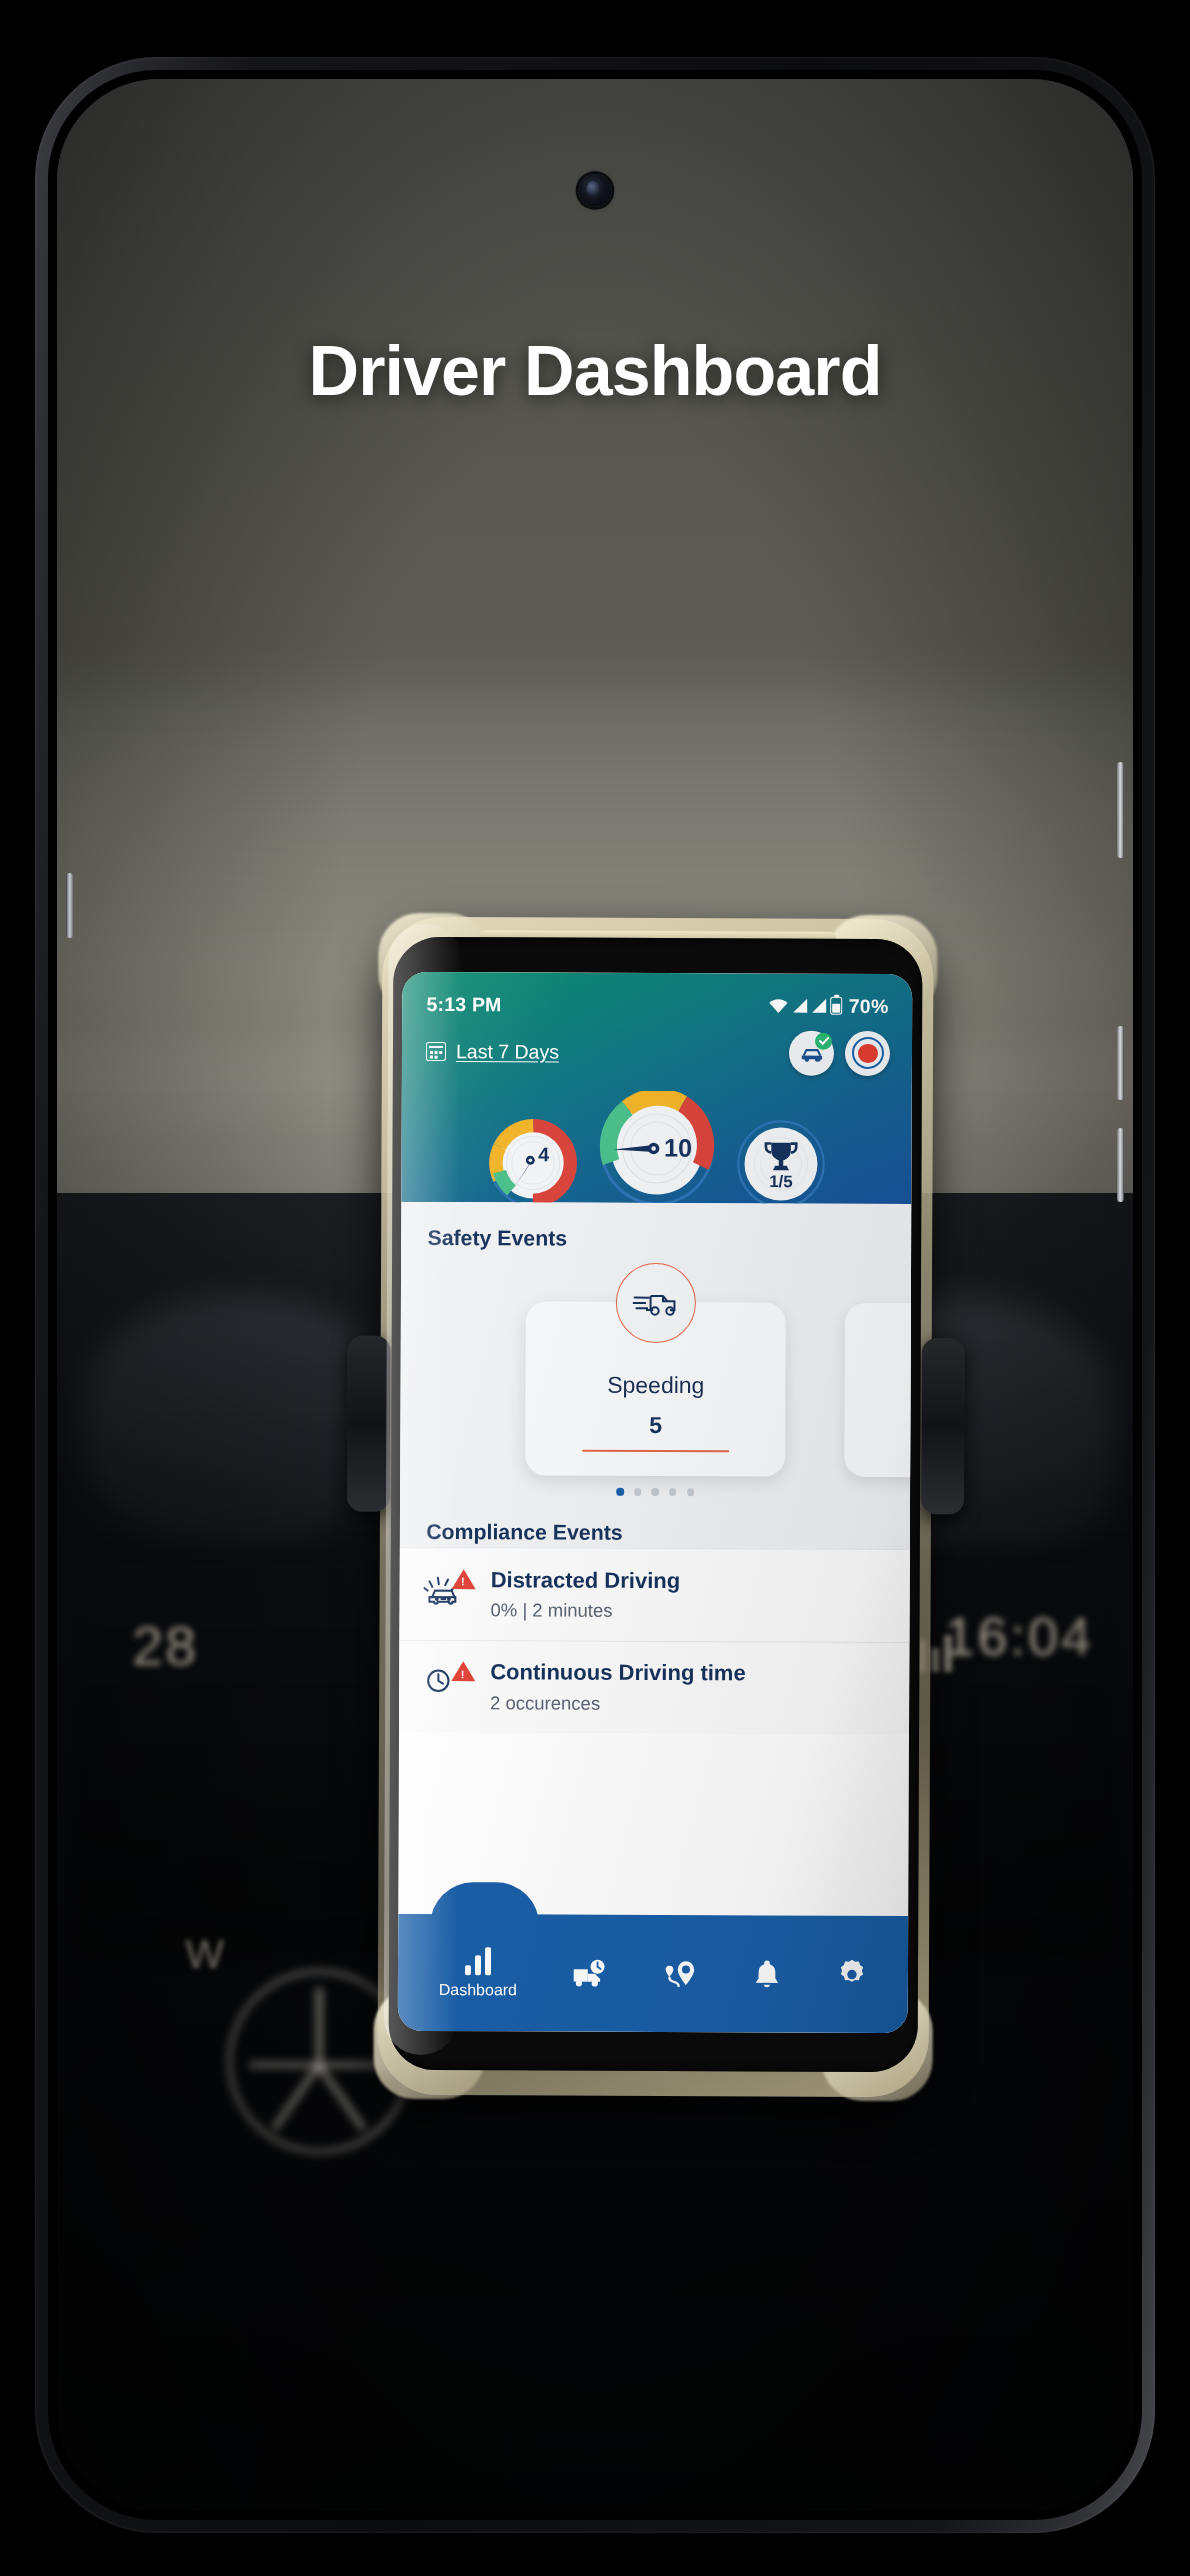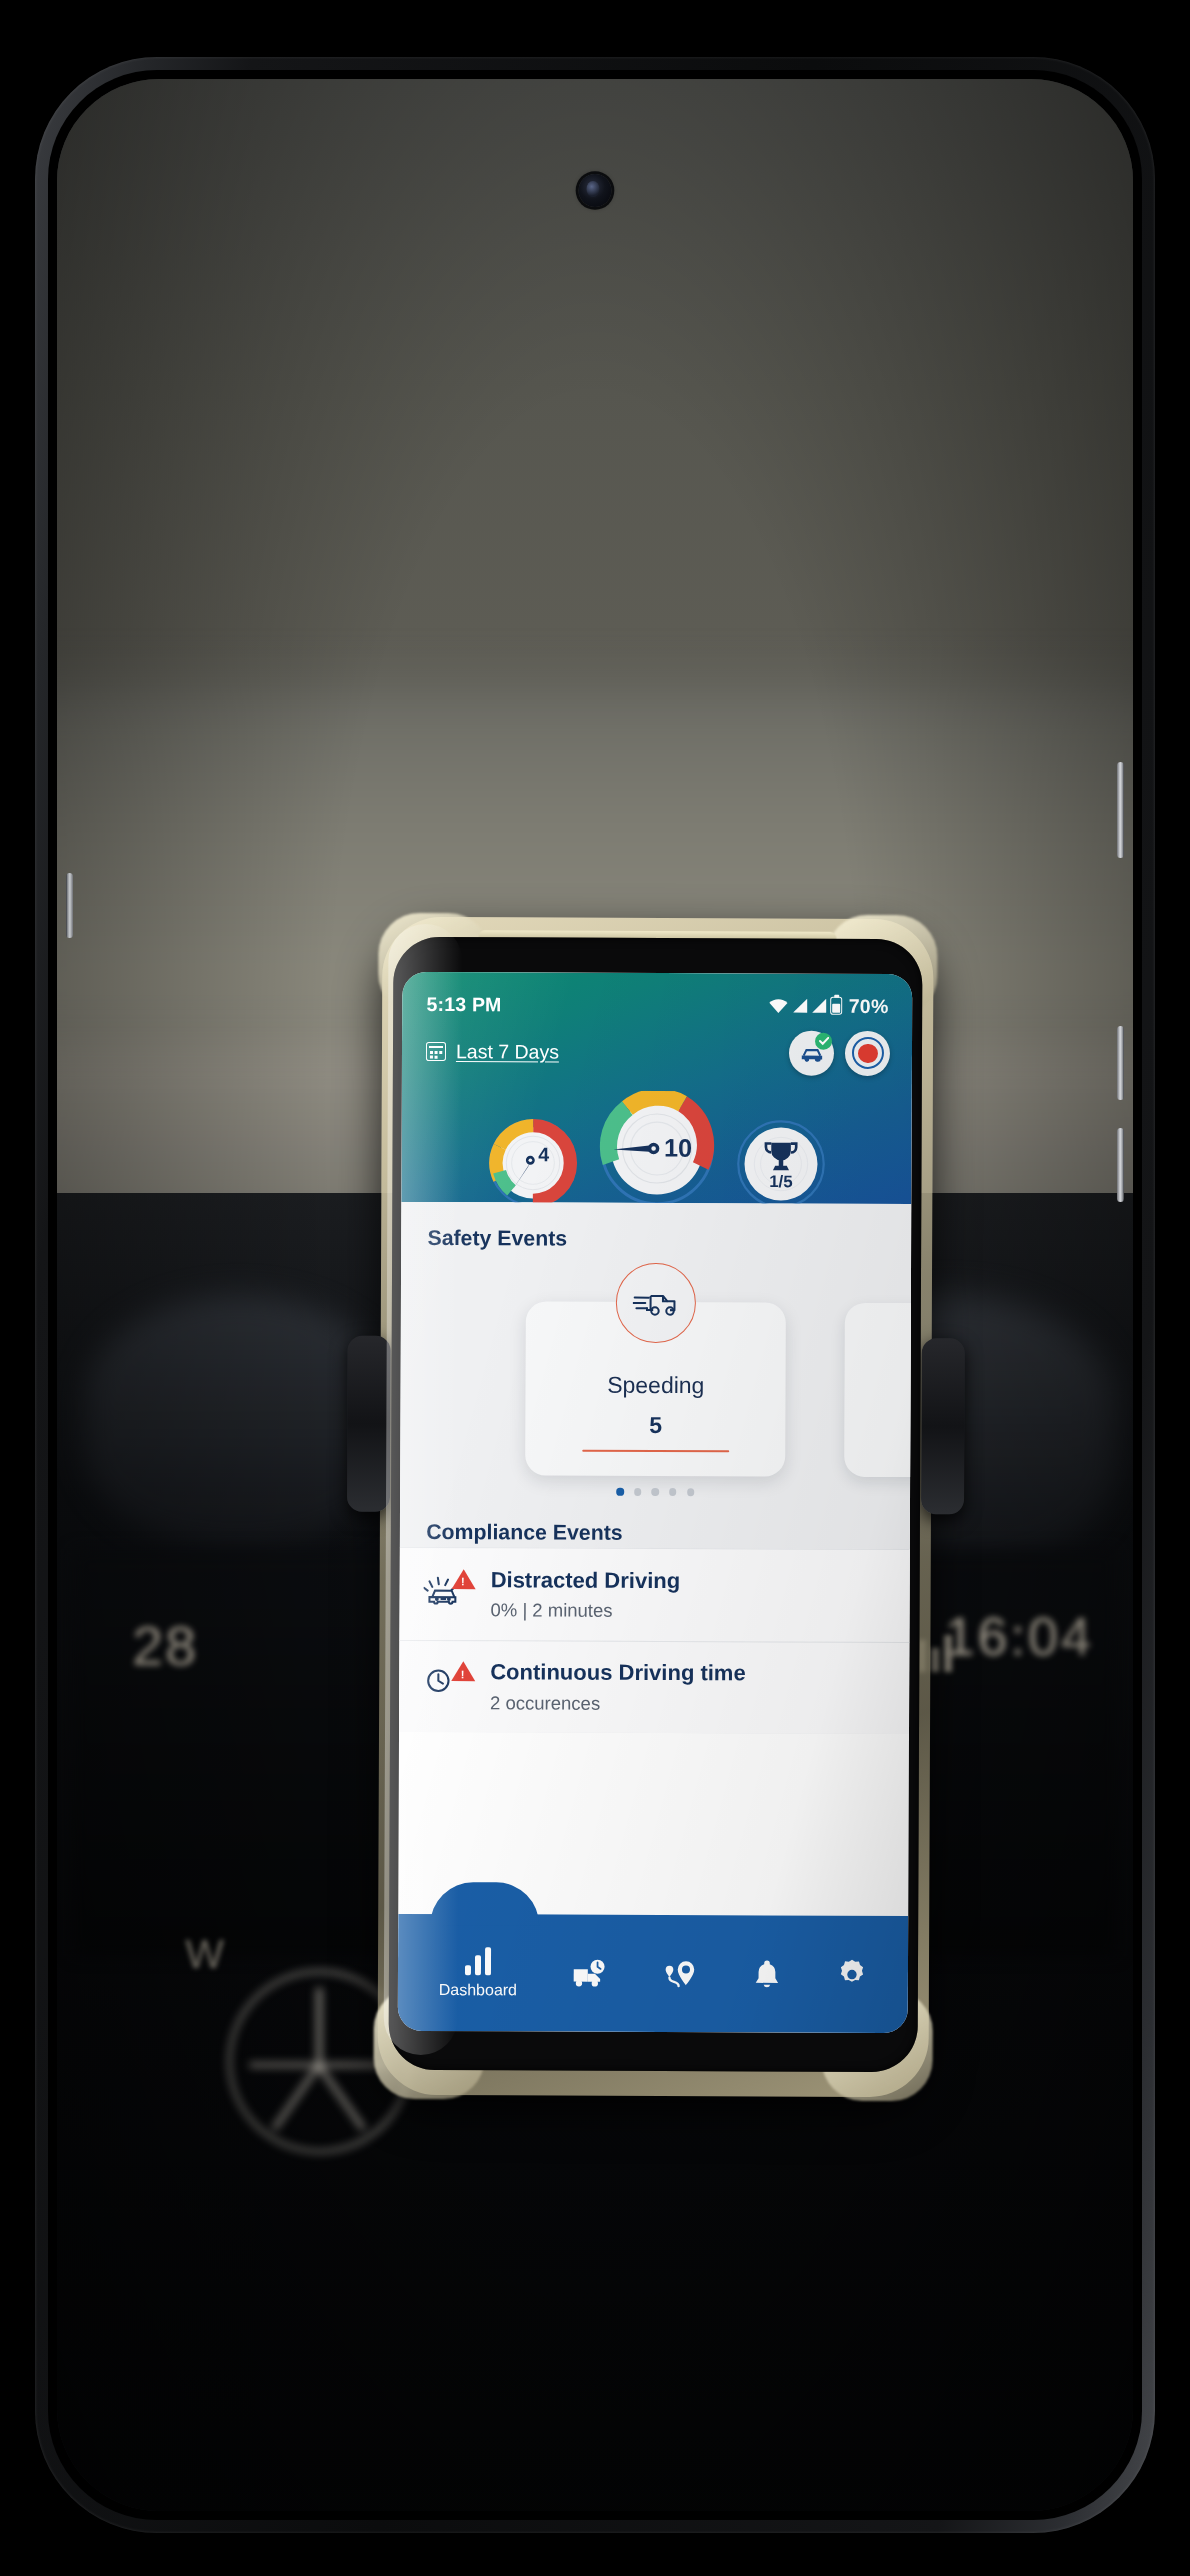--- a/index.html
+++ b/index.html
@@ -270,20 +270,21 @@
             <div class="bg-cluster-time">16:04</div>
             <div class="bg-w-letter">W</div>
             <div class="bg-wheel">
               <div class="bg-wheel-s1"></div>
               <div class="bg-wheel-s2"></div>
             </div>
           </div>
           <div class="bg-vignette"></div>
         </div>
 
+        <div id="page-title">Driver Dashboard</div>
 
         <div id="inner-phone">
           <div class="case-shell">
             <div class="case-bumper bump-tl"></div>
             <div class="case-bumper bump-tr"></div>
             <div class="case-bumper bump-bl"></div>
             <div class="case-bumper bump-br"></div>
             <div class="case-topbar"></div>
           </div>
           <div class="mount-arm-l"></div>

